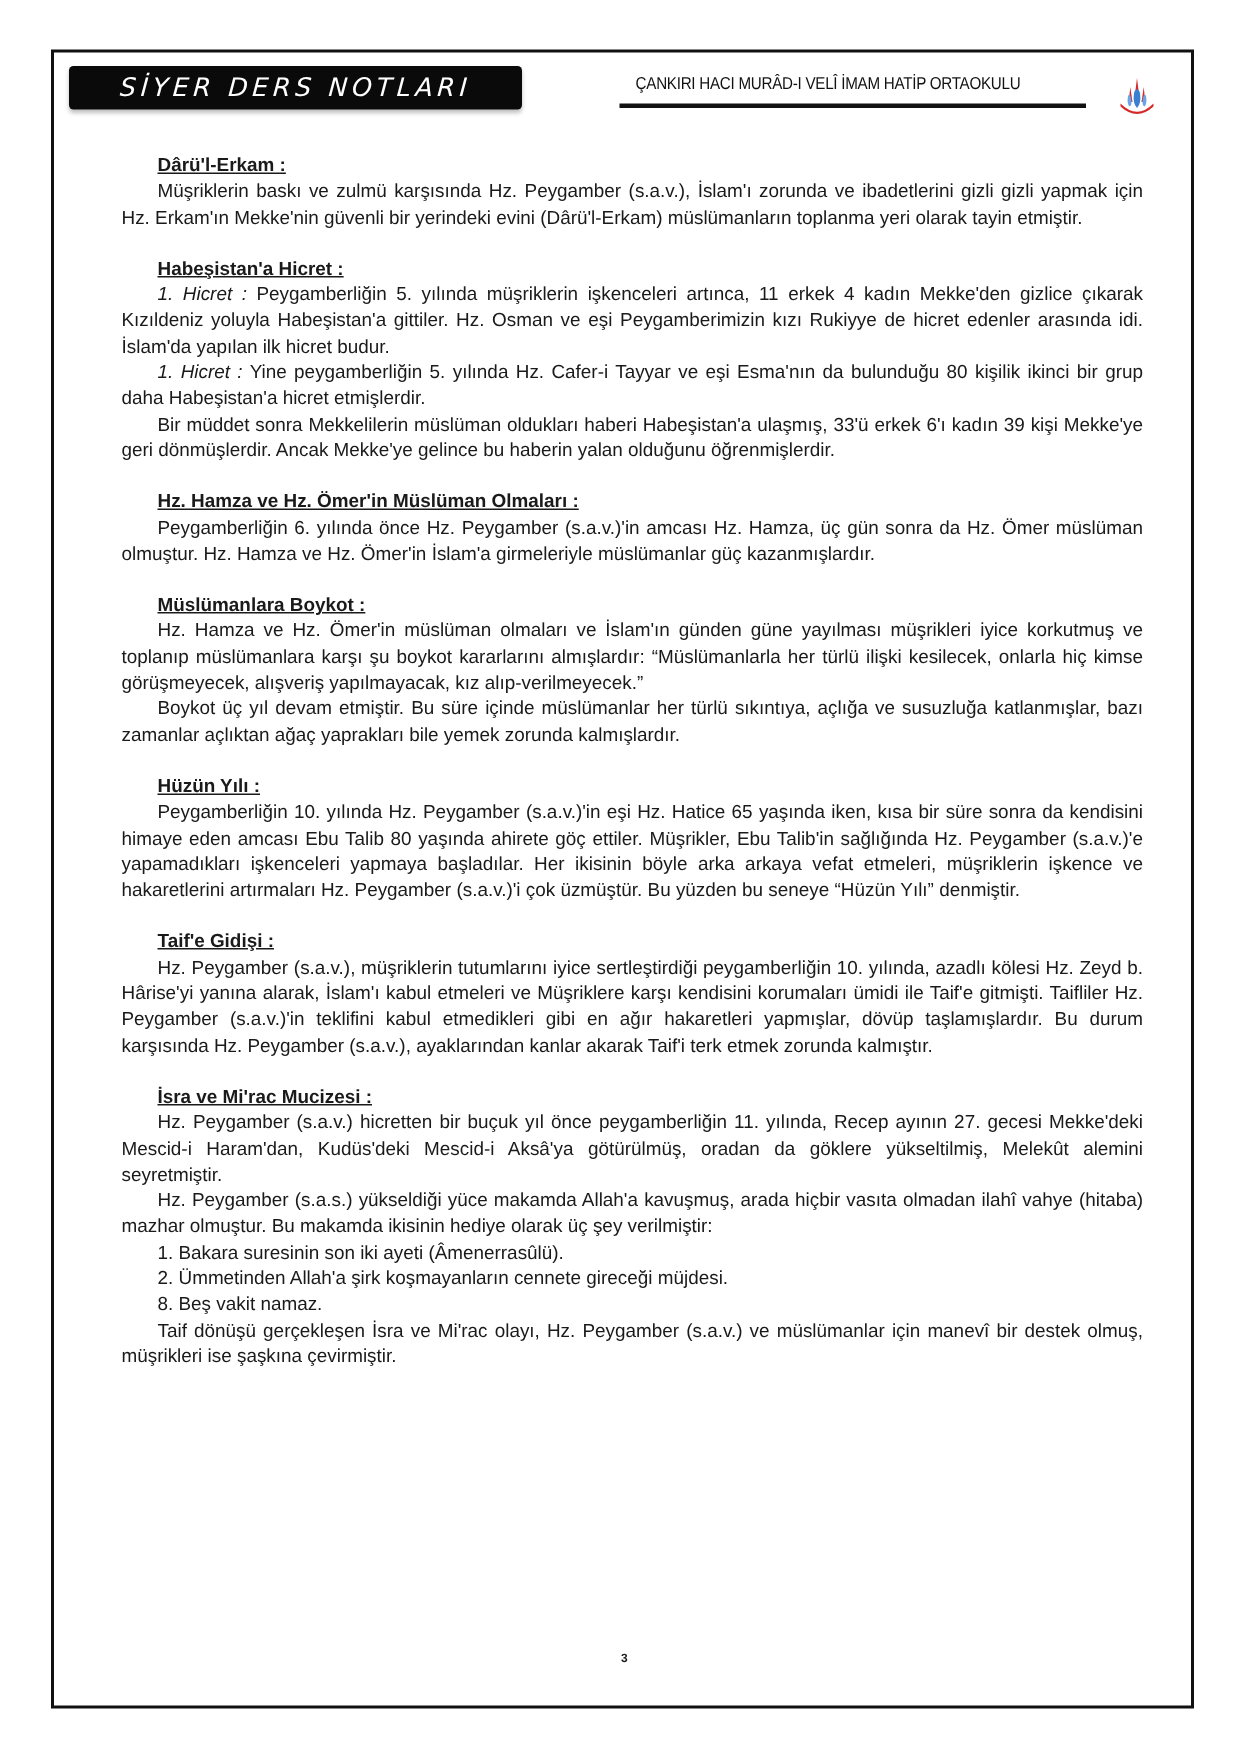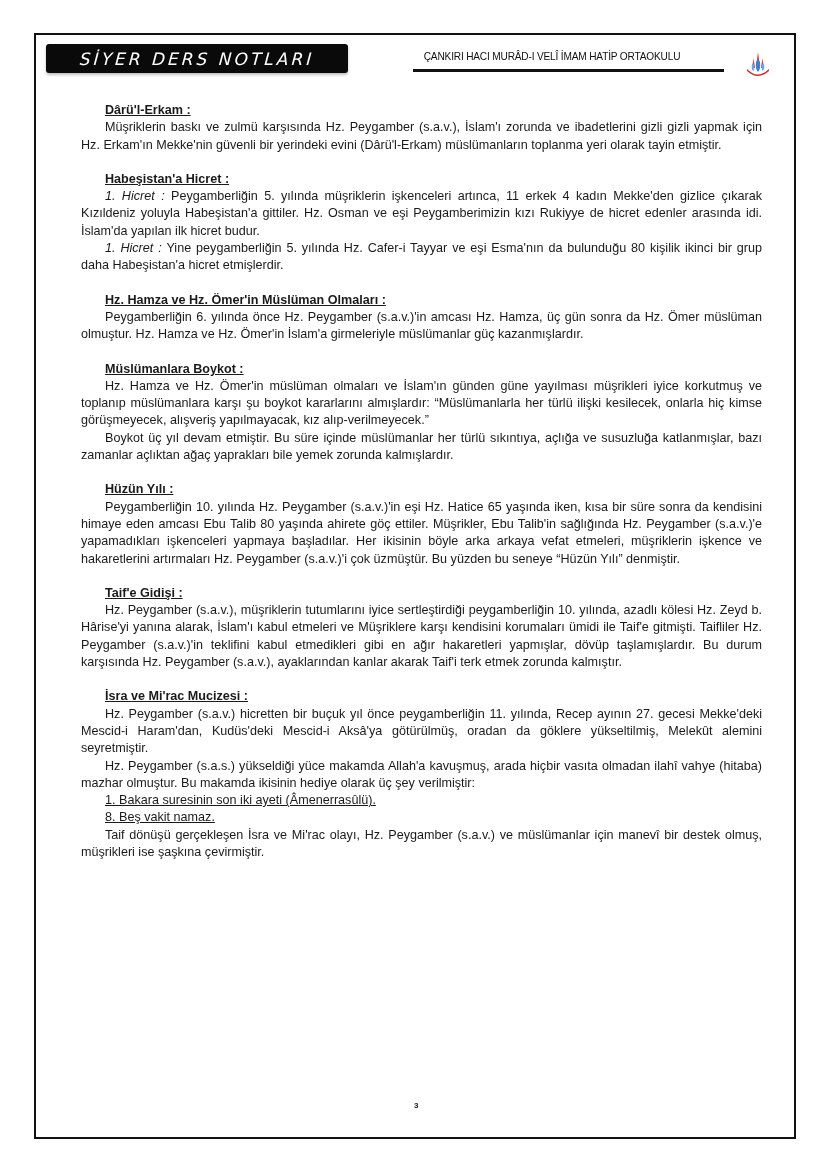--- a/index.html
+++ b/index.html
@@ -6,21 +6,21 @@
   body { width:828px; height:1171px; position:relative; overflow:hidden; font-family:"Liberation Sans", sans-serif; color:#1a1a1a; }
   .frame { position:absolute; left:34px; top:33px; width:758px; height:1102px; border:2px solid #111; box-sizing:content-box; }
   .title-band { position:absolute; left:46px; top:44px; width:302px; height:29px; background:#0a0a0a; border-radius:3px; box-shadow:0 2px 3px rgba(0,0,0,0.25); color:#fff; display:flex; align-items:center; justify-content:center; }
   .title-band span { font-family:"DejaVu Sans", sans-serif; font-style:italic; font-size:17px; letter-spacing:3px; font-weight:normal; transform:skewX(-4deg); }
   .school-name { position:absolute; left:420px; top:50px; width:300px; font-family:"Liberation Sans Narrow","Liberation Sans", sans-serif; font-size:11.5px; color:#111; text-align:center; letter-spacing:-0.2px; transform:scaleX(0.88); transform-origin:left center; white-space:nowrap; }
   .school-rule { position:absolute; left:413px; top:69px; width:311px; height:3px; background:#111; }
   .logo { position:absolute; left:743px; top:50px; width:30px; height:30px; }
   .content { position:absolute; left:81px; top:102px; width:681px; font-family:"Liberation Sans", sans-serif; font-size:12.6px; line-height:17.3px; text-align:justify; }
   .content h3 { margin:0; font-size:12.6px; line-height:17.3px; font-weight:bold; padding-left:24px;text-decoration:underline; }
   .content p { margin:0; text-indent:24px; }
-  .content p.item { text-indent:0; padding-left:24px;text-decoration:underline; }
+  .content p.item { text-indent:0; padding-left:24px; }
   .content .section { margin-bottom:17px; }
   .content em { font-style:italic; }
   .page-num { position:absolute; left:414px; top:1101px; font-size:8px; font-weight:bold; }
 </style>
 </head>
 <body>
 
 <div class="frame"></div>
 
 <div class="title-band">
@@ -44,20 +44,21 @@
 
   <div class="section">
     <h3>Dârü'l-Erkam :</h3>
     <p>Müşriklerin baskı ve zulmü karşısında Hz. Peygamber (s.a.v.), İslam'ı zorunda ve ibadetlerini gizli gizli yapmak için Hz. Erkam'ın Mekke'nin güvenli bir yerindeki evini (Dârü'l-Erkam) müslümanların toplanma yeri olarak tayin etmiştir.</p>
   </div>
 
   <div class="section">
     <h3>Habeşistan'a Hicret :</h3>
     <p><em>1. Hicret :</em><span> Peygamberliğin 5. yılında müşriklerin işkenceleri artınca, 11 erkek 4 kadın Mekke'den gizlice çıkarak Kızıldeniz yoluyla Habeşistan'a gittiler. Hz. Osman ve eşi Peygamberimizin kızı Rukiyye de hicret edenler arasında idi. İslam'da yapılan ilk hicret budur.</span></p>
     <p><em>1. Hicret :</em><span> Yine peygamberliğin 5. yılında Hz. Cafer-i Tayyar ve eşi Esma'nın da bulunduğu 80 kişilik ikinci bir grup daha Habeşistan'a hicret etmişlerdir.</span></p>
+    <p>Bir müddet sonra Mekkelilerin müslüman oldukları haberi Habeşistan'a ulaşmış, 33'ü erkek 6'ı kadın 39 kişi Mekke'ye geri dönmüşlerdir. Ancak Mekke'ye gelince bu haberin yalan olduğunu öğrenmişlerdir.</p>
   </div>
 
   <div class="section">
     <h3>Hz. Hamza ve Hz. Ömer'in Müslüman Olmaları :</h3>
     <p>Peygamberliğin 6. yılında önce Hz. Peygamber (s.a.v.)'in amcası Hz. Hamza, üç gün sonra da Hz. Ömer müslüman olmuştur. Hz. Hamza ve Hz. Ömer'in İslam'a girmeleriyle müslümanlar güç kazanmışlardır.</p>
   </div>
 
   <div class="section">
     <h3>Müslümanlara Boykot :</h3>
     <p>Hz. Hamza ve Hz. Ömer'in müslüman olmaları ve İslam'ın günden güne yayılması müşrikleri iyice korkutmuş ve toplanıp müslümanlara karşı şu boykot kararlarını almışlardır: “Müslümanlarla her türlü ilişki kesilecek, onlarla hiç kimse görüşmeyecek, alışveriş yapılmayacak, kız alıp-verilmeyecek.”</p>
@@ -72,19 +73,20 @@
   <div class="section">
     <h3>Taif'e Gidişi :</h3>
     <p>Hz. Peygamber (s.a.v.), müşriklerin tutumlarını iyice sertleştirdiği peygamberliğin 10. yılında, azadlı kölesi Hz. Zeyd b. Hârise'yi yanına alarak, İslam'ı kabul etmeleri ve Müşriklere karşı kendisini korumaları ümidi ile Taif'e gitmişti. Taifliler Hz. Peygamber (s.a.v.)'in teklifini kabul etmedikleri gibi en ağır hakaretleri yapmışlar, dövüp taşlamışlardır. Bu durum karşısında Hz. Peygamber (s.a.v.), ayaklarından kanlar akarak Taif'i terk etmek zorunda kalmıştır.</p>
   </div>
 
   <div class="section">
     <h3>İsra ve Mi'rac Mucizesi :</h3>
     <p>Hz. Peygamber (s.a.v.) hicretten bir buçuk yıl önce peygamberliğin 11. yılında, Recep ayının 27. gecesi Mekke'deki Mescid-i Haram'dan, Kudüs'deki Mescid-i Aksâ'ya götürülmüş, oradan da göklere yükseltilmiş, Melekût alemini seyretmiştir.</p>
     <p>Hz. Peygamber (s.a.s.) yükseldiği yüce makamda Allah'a kavuşmuş, arada hiçbir vasıta olmadan ilahî vahye (hitaba) mazhar olmuştur. Bu makamda ikisinin hediye olarak üç şey verilmiştir:</p>
     <p class="item">1. Bakara suresinin son iki ayeti (Âmenerrasûlü).</p>
+    <p class="item">2. Ümmetinden Allah'a şirk koşmayanların cennete gireceği müjdesi.</p>
     <p class="item">8. Beş vakit namaz.</p>
     <p>Taif dönüşü gerçekleşen İsra ve Mi'rac olayı, Hz. Peygamber (s.a.v.) ve müslümanlar için manevî bir destek olmuş, müşrikleri ise şaşkına çevirmiştir.</p>
   </div>
 
 </div>
 
 <div class="page-num">3</div>
 
 </body></html>

